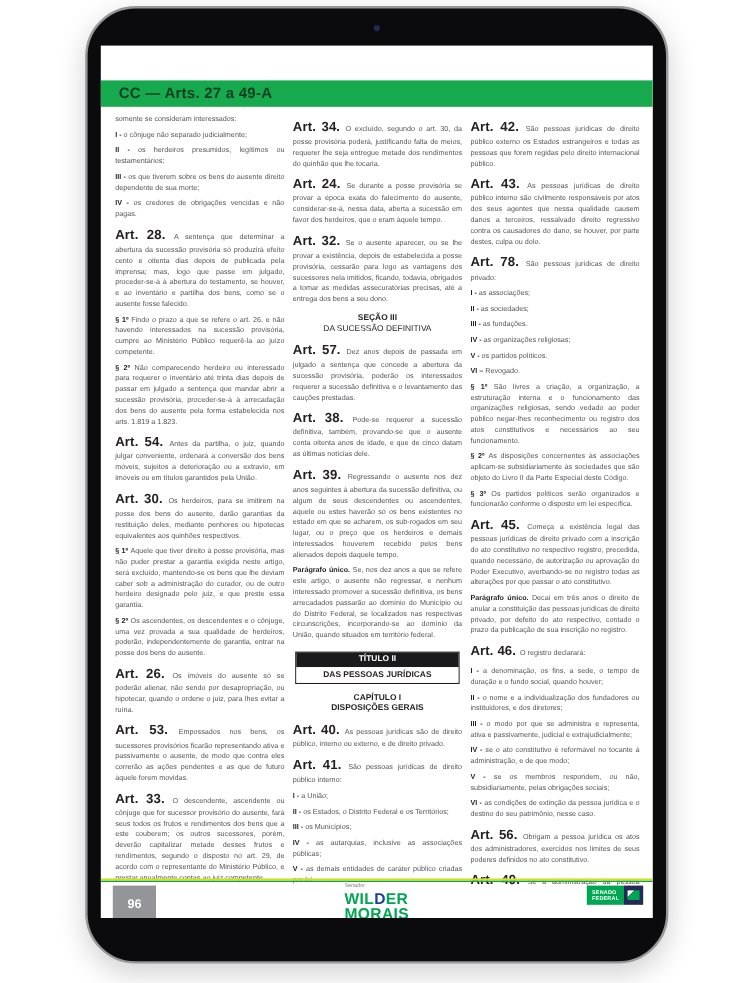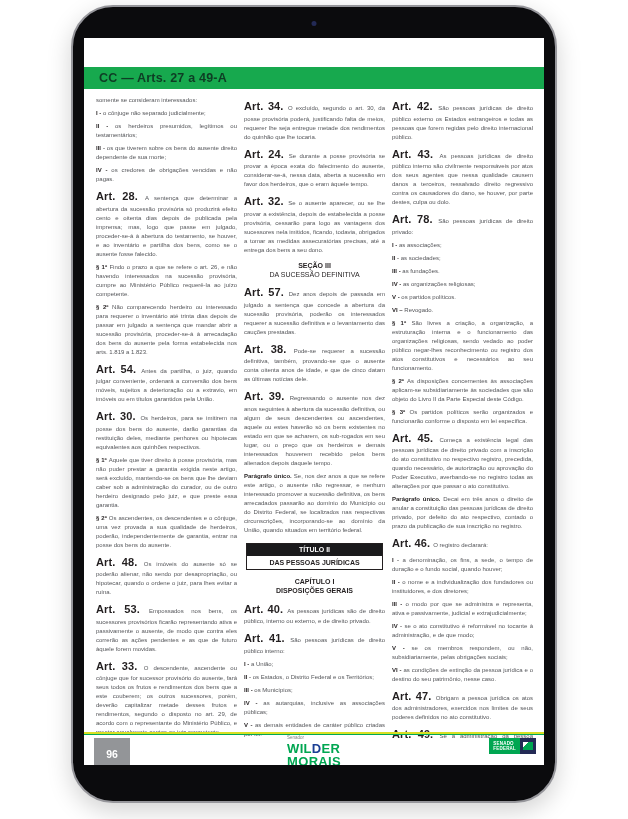--- a/index.html
+++ b/index.html
@@ -71,21 +71,21 @@
           <p class="blk inciso"><span class="lead lead-inciso">II - </span>os herdeiros presumidos, legítimos ou testamentários;</p>
           <p class="blk inciso"><span class="lead lead-inciso">III - </span>os que tiverem sobre os bens do ausente direito dependente de sua morte;</p>
           <p class="blk inciso"><span class="lead lead-inciso">IV - </span>os credores de obrigações vencidas e não pagas.</p>
           <p class="blk art"><span class="lead lead-art">Art. 28. </span>A sentença que determinar a abertura da sucessão provisória só produzirá efeito cento e oitenta dias depois de publicada pela imprensa; mas, logo que passe em julgado, proceder-se-á à abertura do testamento, se houver, e ao inventário e partilha dos bens, como se o ausente fosse falecido.</p>
           <p class="blk par"><span class="lead lead-par">§ 1º </span>Findo o prazo a que se refere o art. 26, e não havendo interessados na sucessão provisória, cumpre ao Ministério Público requerê-la ao juízo competente.</p>
           <p class="blk par"><span class="lead lead-par">§ 2º </span>Não comparecendo herdeiro ou interessado para requerer o inventário até trinta dias depois de passar em julgado a sentença que mandar abrir a sucessão provisória, proceder-se-á à arrecadação dos bens do ausente pela forma estabelecida nos arts. 1.819 a 1.823.</p>
           <p class="blk art"><span class="lead lead-art">Art. 54. </span>Antes da partilha, o juiz, quando julgar conveniente, ordenará a conversão dos bens móveis, sujeitos a deterioração ou a extravio, em imóveis ou em títulos garantidos pela União.</p>
           <p class="blk art"><span class="lead lead-art">Art. 30. </span>Os herdeiros, para se imitirem na posse dos bens do ausente, darão garantias da restituição deles, mediante penhores ou hipotecas equivalentes aos quinhões respectivos.</p>
           <p class="blk par"><span class="lead lead-par">§ 1º </span>Aquele que tiver direito à posse provisória, mas não puder prestar a garantia exigida neste artigo, será excluído, mantendo-se os bens que lhe deviam caber sob a administração do curador, ou de outro herdeiro designado pelo juiz, e que preste essa garantia.</p>
           <p class="blk par"><span class="lead lead-par">§ 2º </span>Os ascendentes, os descendentes e o cônjuge, uma vez provada a sua qualidade de herdeiros, poderão, independentemente de garantia, entrar na posse dos bens do ausente.</p>
-          <p class="blk art"><span class="lead lead-art">Art. 48. </span>Os imóveis do ausente só se poderão alienar, não sendo por desapropriação, ou hipotecar, quando o ordene o juiz, para lhes evitar a ruína.</p>
+          <p class="blk art"><span class="lead lead-art">Art. 26. </span>Os imóveis do ausente só se poderão alienar, não sendo por desapropriação, ou hipotecar, quando o ordene o juiz, para lhes evitar a ruína.</p>
           <p class="blk art"><span class="lead lead-art">Art. 53. </span>Empossados nos bens, os sucessores provisórios ficarão representando ativa e passivamente o ausente, de modo que contra eles correrão as ações pendentes e as que de futuro àquele forem movidas.</p>
           <p class="blk art"><span class="lead lead-art">Art. 33. </span>O descendente, ascendente ou cônjuge que for sucessor provisório do ausente, fará seus todos os frutos e rendimentos dos bens que a este couberem; os outros sucessores, porém, deverão capitalizar metade desses frutos e rendimentos, segundo o disposto no art. 29, de acordo com o representante do Ministério Público, e prestar anualmente contas ao juiz competente.</p>
           <p class="blk par"><span class="lead lead-par">Parágrafo único. </span>Se o ausente aparecer, e ficar provado que a ausência foi voluntária e injustificada, perderá ele, em favor do sucessor, sua parte nos frutos e rendimentos.</p>
         </div>
         <div class="col">
           <p class="blk art"><span class="lead lead-art">Art. 34. </span>O excluído, segundo o art. 30, da posse provisória poderá, justificando falta de meios, requerer lhe seja entregue metade dos rendimentos do quinhão que lhe tocaria.</p>
           <p class="blk art"><span class="lead lead-art">Art. 24. </span>Se durante a posse provisória se provar a época exata do falecimento do ausente, considerar-se-á, nessa data, aberta a sucessão em favor dos herdeiros, que o eram àquele tempo.</p>
           <p class="blk art"><span class="lead lead-art">Art. 32. </span>Se o ausente aparecer, ou se lhe provar a existência, depois de estabelecida a posse provisória, cessarão para logo as vantagens dos sucessores nela imitidos, ficando, todavia, obrigados a tomar as medidas assecuratórias precisas, até a entrega dos bens a seu dono.</p>
           <div class="heading">
             <div class="hb">SEÇÃO III</div>
@@ -127,21 +127,21 @@
           <p class="blk par"><span class="lead lead-par">§ 3º </span>Os partidos políticos serão organizados e funcionarão conforme o disposto em lei específica.</p>
           <p class="blk art"><span class="lead lead-art">Art. 45. </span>Começa a existência legal das pessoas jurídicas de direito privado com a inscrição do ato constitutivo no respectivo registro, precedida, quando necessário, de autorização ou aprovação do Poder Executivo, averbando-se no registro todas as alterações por que passar o ato constitutivo.</p>
           <p class="blk par"><span class="lead lead-par">Parágrafo único. </span>Decai em três anos o direito de anular a constituição das pessoas jurídicas de direito privado, por defeito do ato respectivo, contado o prazo da publicação de sua inscrição no registro.</p>
           <p class="blk art"><span class="lead lead-art">Art. 46. </span>O registro declarará:</p>
           <p class="blk inciso"><span class="lead lead-inciso">I - </span>a denominação, os fins, a sede, o tempo de duração e o fundo social, quando houver;</p>
           <p class="blk inciso"><span class="lead lead-inciso">II - </span>o nome e a individualização dos fundadores ou instituidores, e dos diretores;</p>
           <p class="blk inciso"><span class="lead lead-inciso">III - </span>o modo por que se administra e representa, ativa e passivamente, judicial e extrajudicialmente;</p>
           <p class="blk inciso"><span class="lead lead-inciso">IV - </span>se o ato constitutivo é reformável no tocante à administração, e de que modo;</p>
           <p class="blk inciso"><span class="lead lead-inciso">V - </span>se os membros respondem, ou não, subsidiariamente, pelas obrigações sociais;</p>
           <p class="blk inciso"><span class="lead lead-inciso">VI - </span>as condições de extinção da pessoa jurídica e o destino do seu patrimônio, nesse caso.</p>
-          <p class="blk art"><span class="lead lead-art">Art. 47. </span>Obrigam a pessoa jurídica os atos dos administradores, exercidos nos limites de seus poderes definidos no ato constitutivo.</p>
+          <p class="blk art"><span class="lead lead-art">Art. 56. </span>Obrigam a pessoa jurídica os atos dos administradores, exercidos nos limites de seus poderes definidos no ato constitutivo.</p>
           <p class="blk art"><span class="lead lead-art">Art. 49. </span>Se a administração da pessoa jurídica vier a faltar, o juiz, a requerimento de qualquer interessado, nomear-lhe-á administrador provisório.</p>
         </div>
       </div>
 
     <div class="pagefooter">
       <div class="footrule">
         <div class="y"></div>
           <div class="g"></div>
       </div>
       <div class="footrow">

